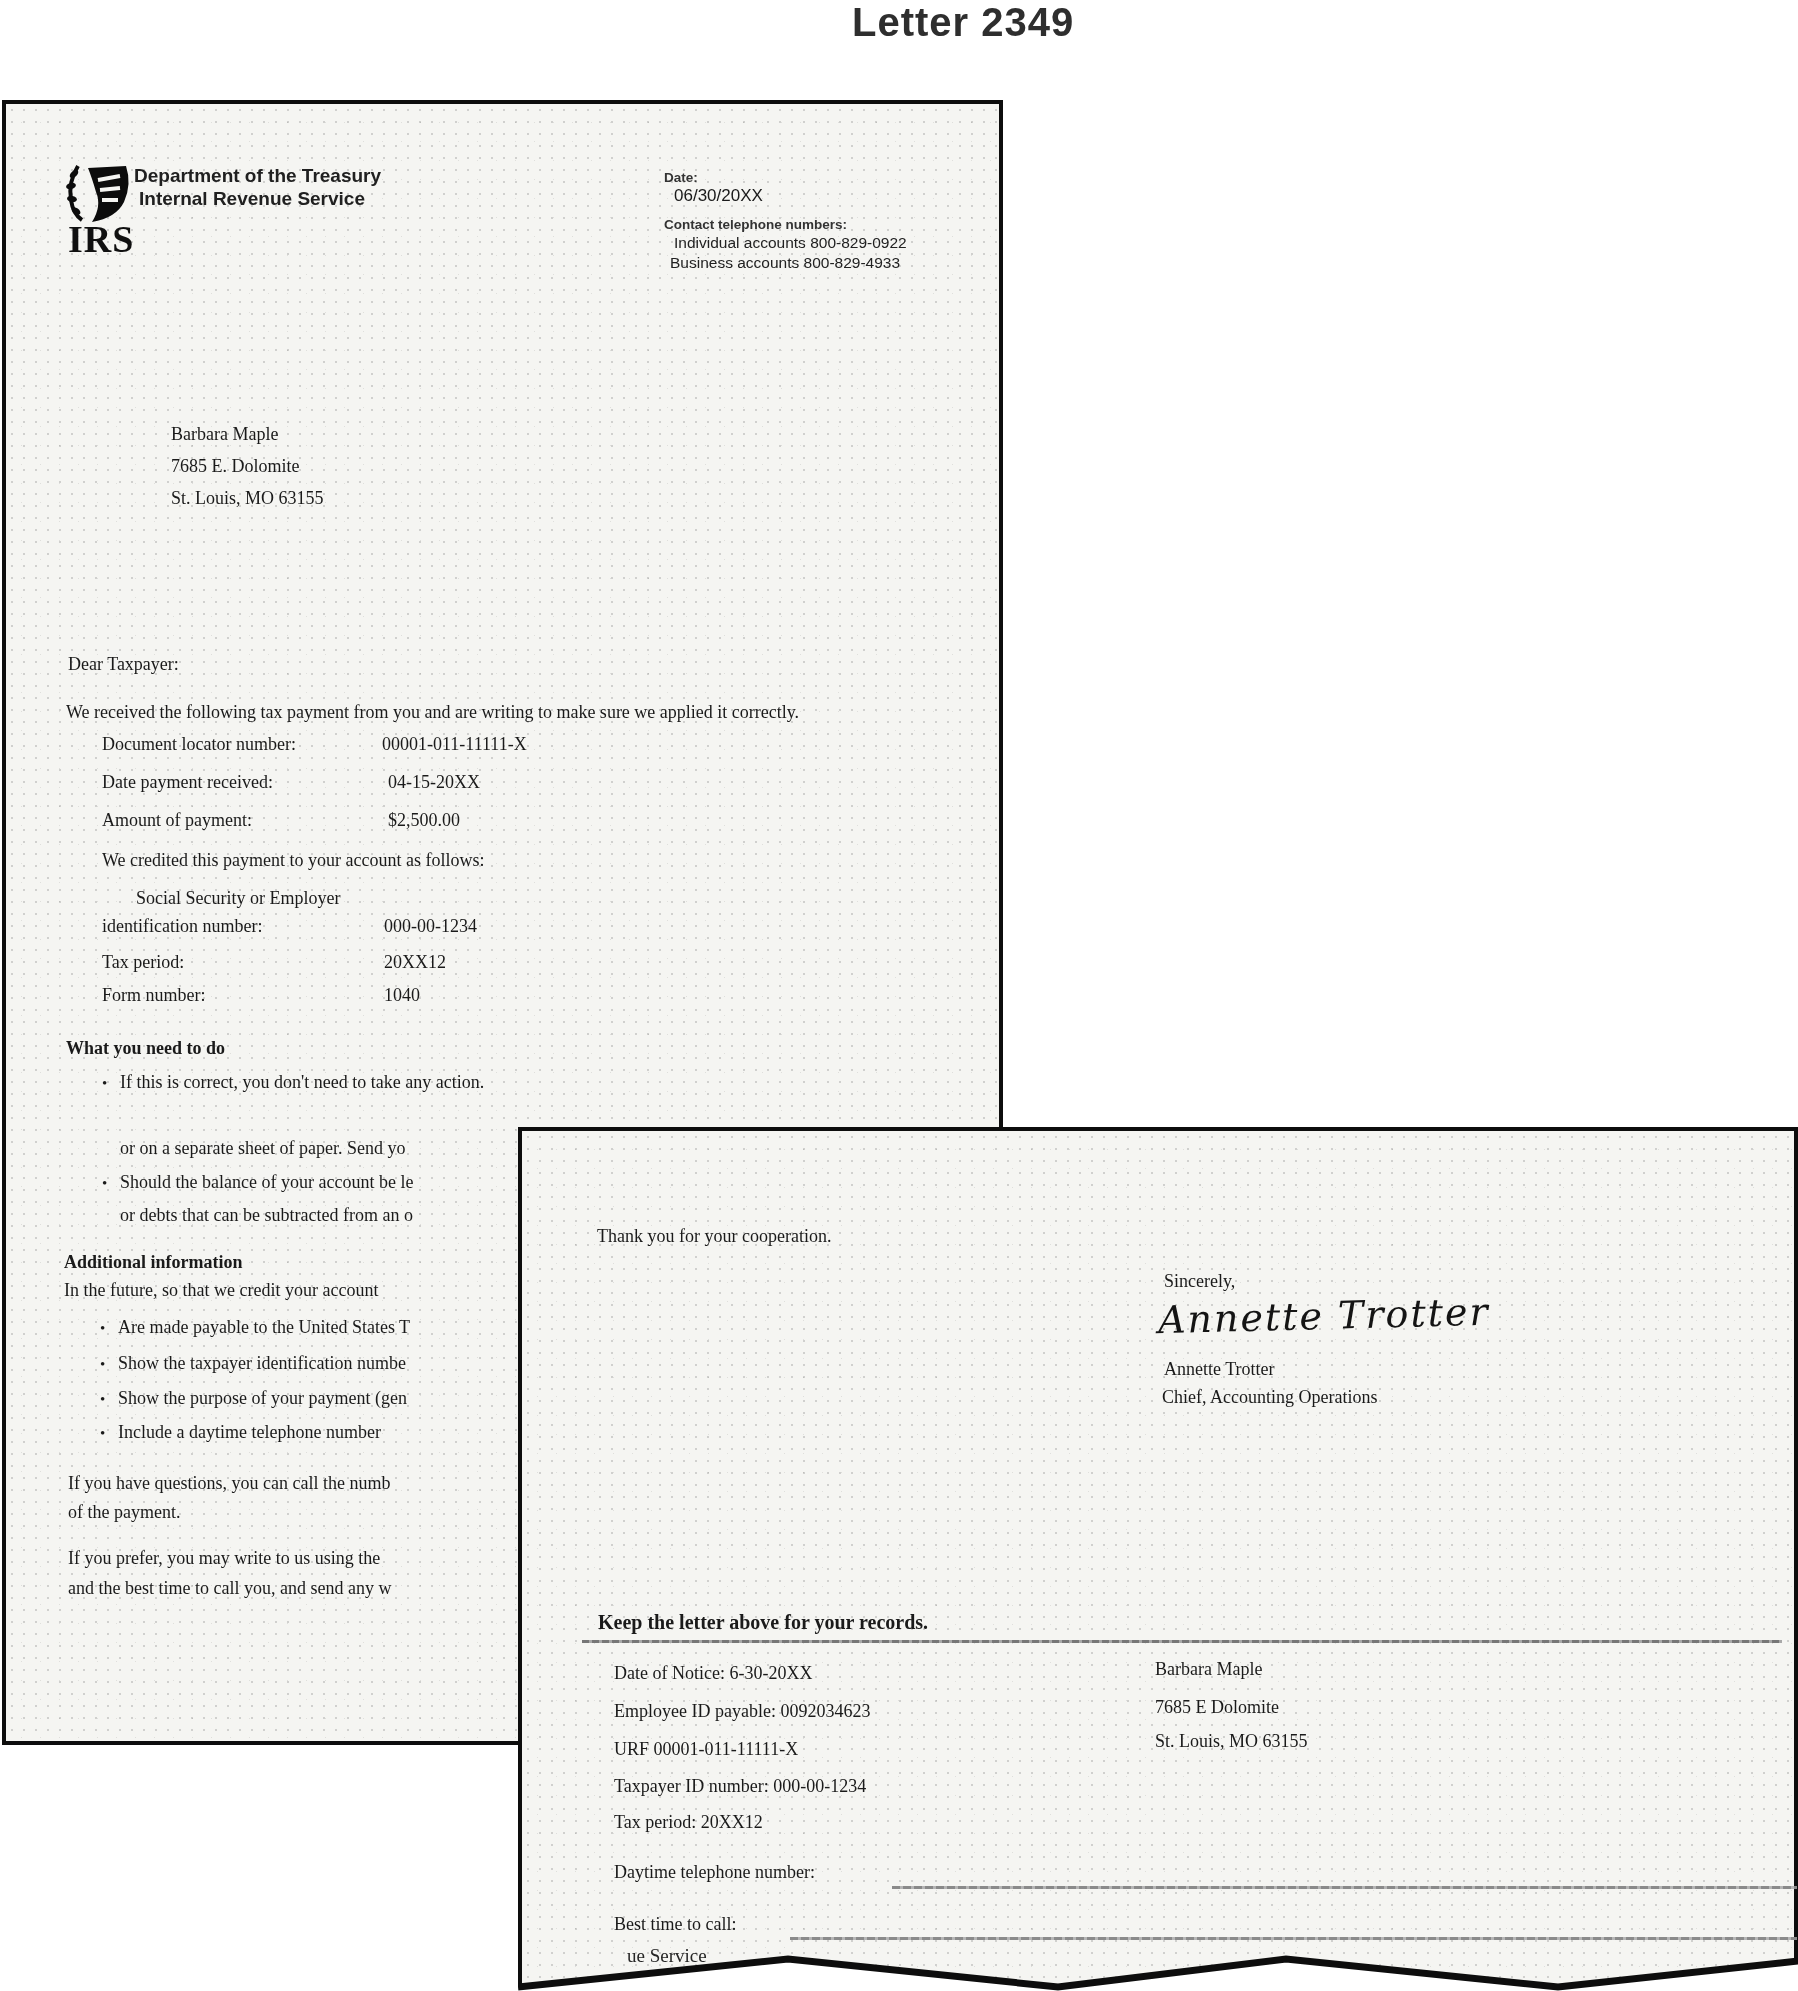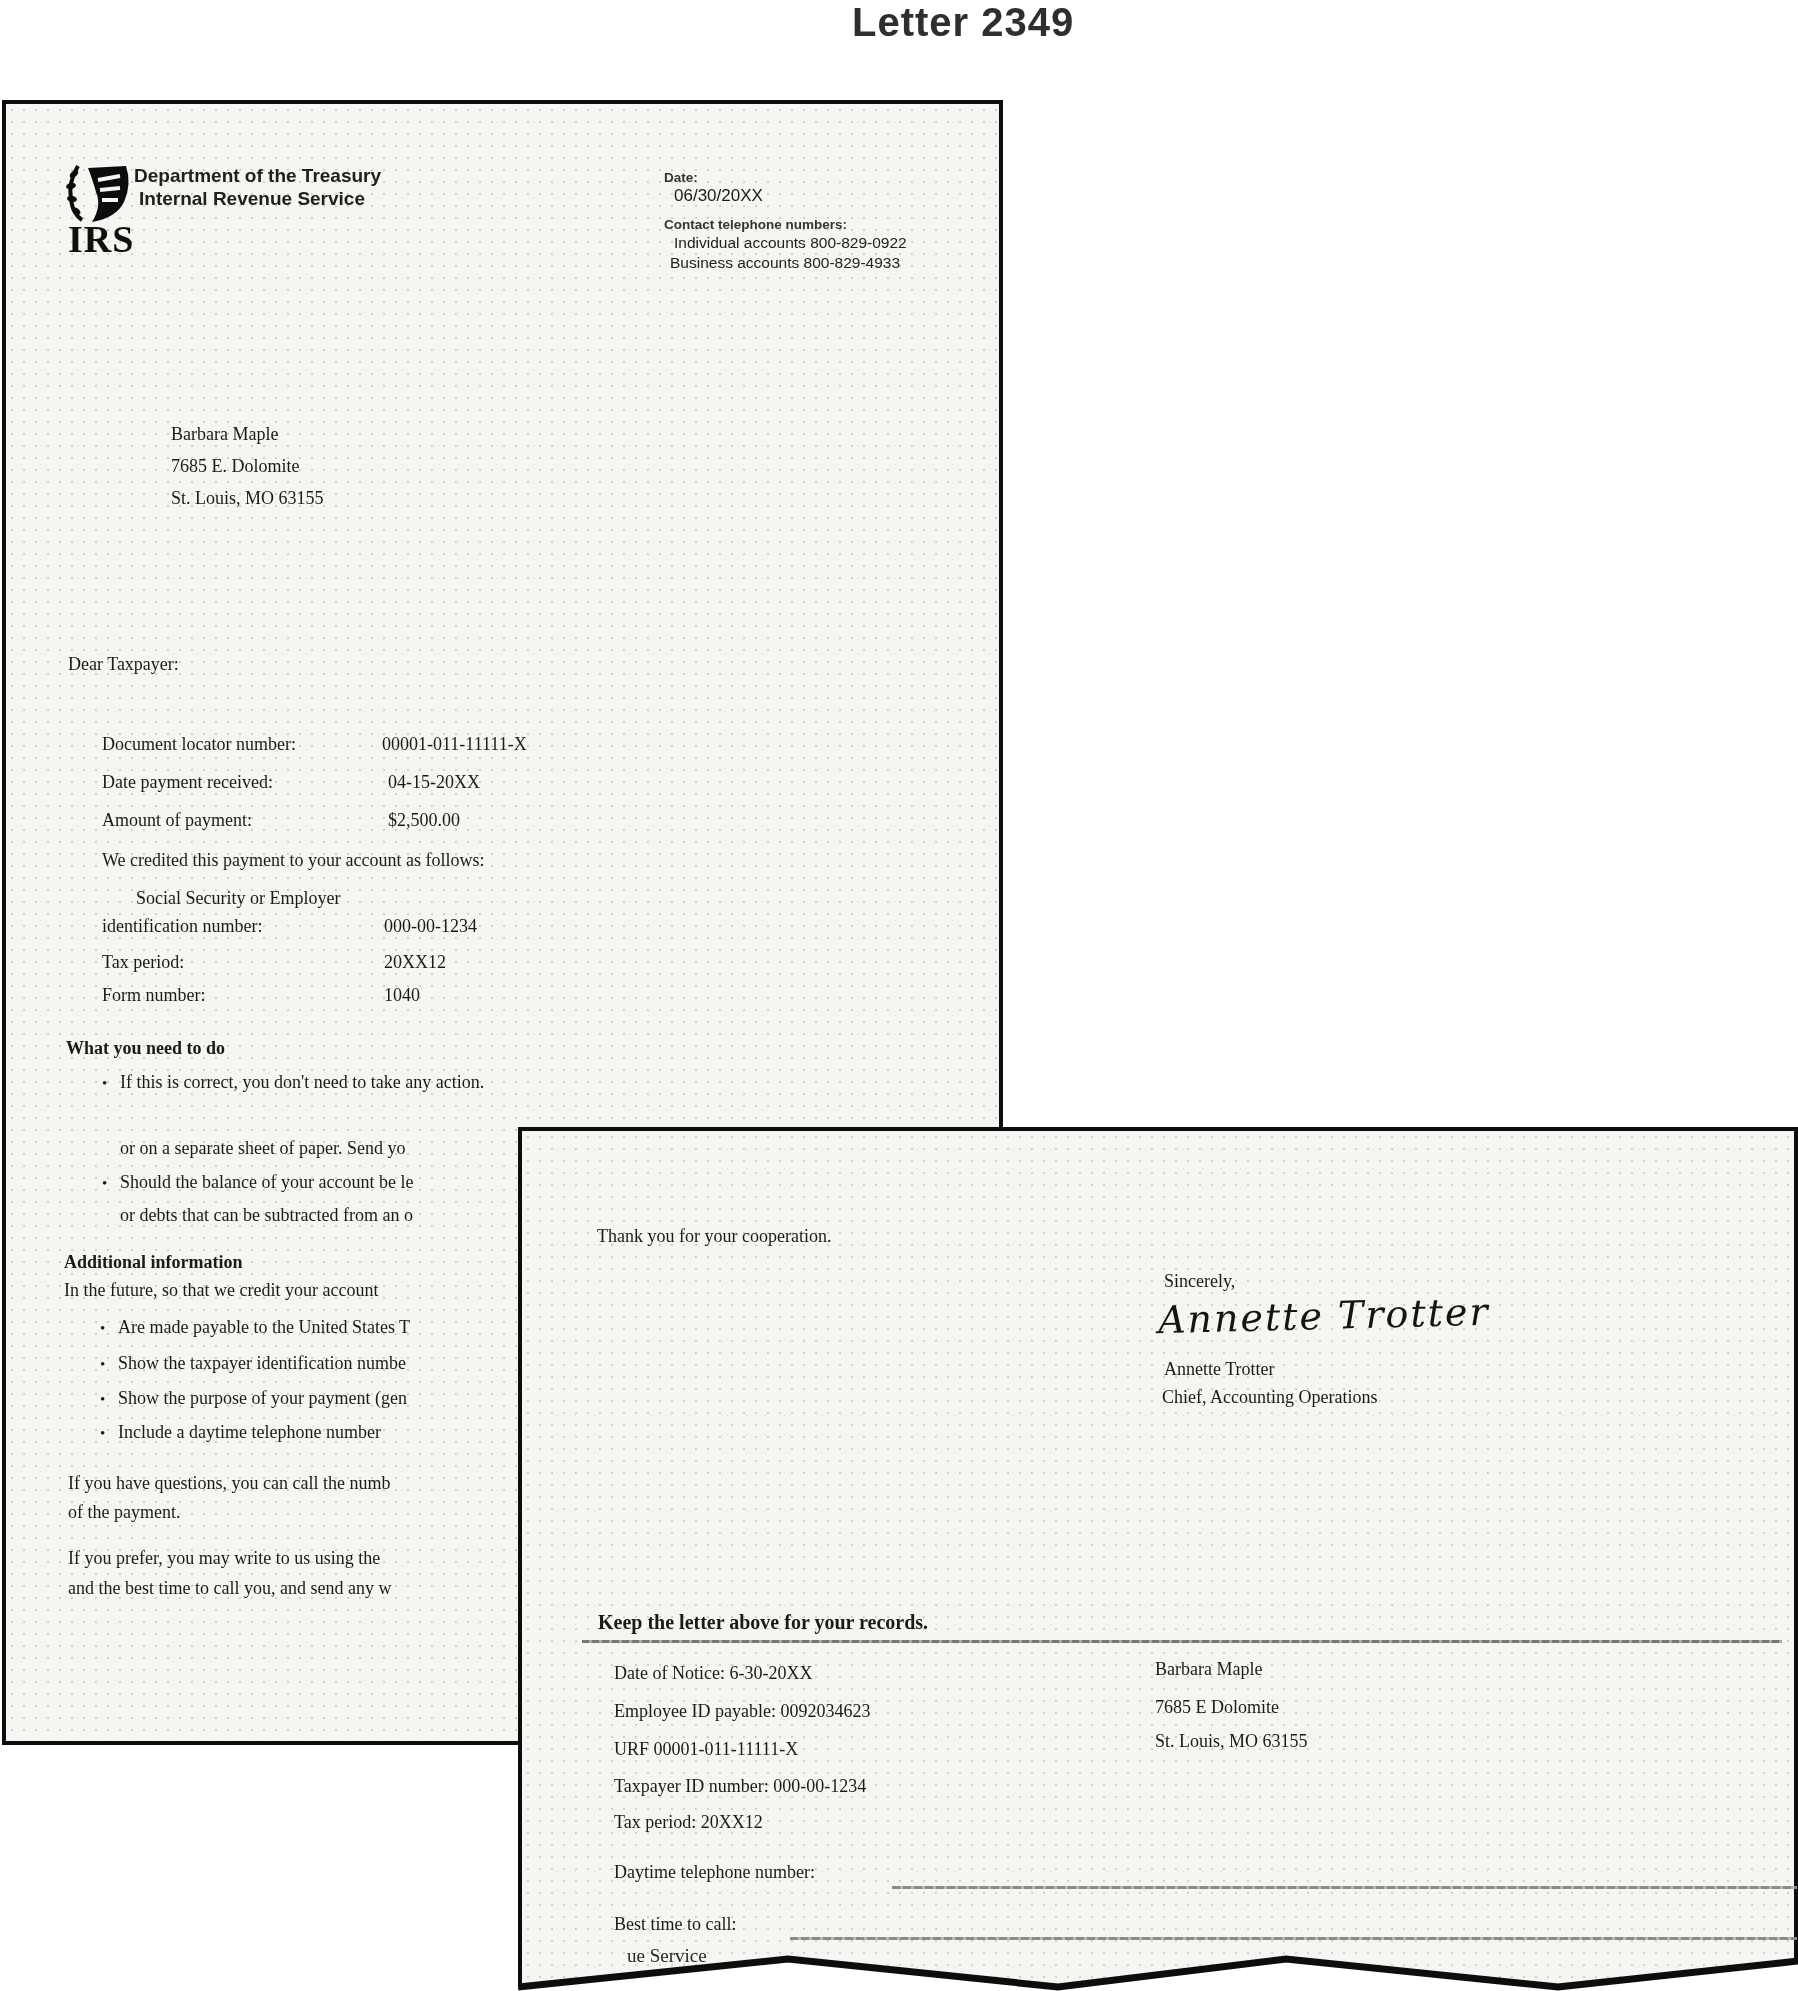--- a/index.html
+++ b/index.html
@@ -65,20 +65,21 @@
   <div class="ln sans" style="left:668px;top:82px;font-size:17px;">06/30/20XX</div>
   <div class="ln sans b sm" style="left:658px;top:113px;">Contact telephone numbers:</div>
   <div class="ln sans md" style="left:668px;top:130px;">Individual accounts 800-829-0922</div>
   <div class="ln sans md" style="left:664px;top:150px;">Business accounts 800-829-4933</div>
 
   <div class="ln" style="left:165px;top:320px;">Barbara Maple</div>
   <div class="ln" style="left:165px;top:352px;">7685 E. Dolomite</div>
   <div class="ln" style="left:165px;top:384px;">St. Louis, MO 63155</div>
 
   <div class="ln" style="left:62px;top:550px;">Dear Taxpayer:</div>
+  <div class="ln" style="left:60px;top:598px;">We received the following tax payment from you and are writing to make sure we applied it correctly.</div>
 
   <div class="ln" style="left:96px;top:630px;">Document locator number:</div>
   <div class="ln" style="left:376px;top:630px;">00001-011-11111-X</div>
   <div class="ln" style="left:96px;top:668px;">Date payment received:</div>
   <div class="ln" style="left:382px;top:668px;">04-15-20XX</div>
   <div class="ln" style="left:96px;top:706px;">Amount of payment:</div>
   <div class="ln" style="left:382px;top:706px;">$2,500.00</div>
 
   <div class="ln" style="left:60px;top:746px;margin-left:36px;">We credited this payment to your account as follows:</div>
   <div class="ln" style="left:96px;top:784px;margin-left:34px;">Social Security or Employer</div>

